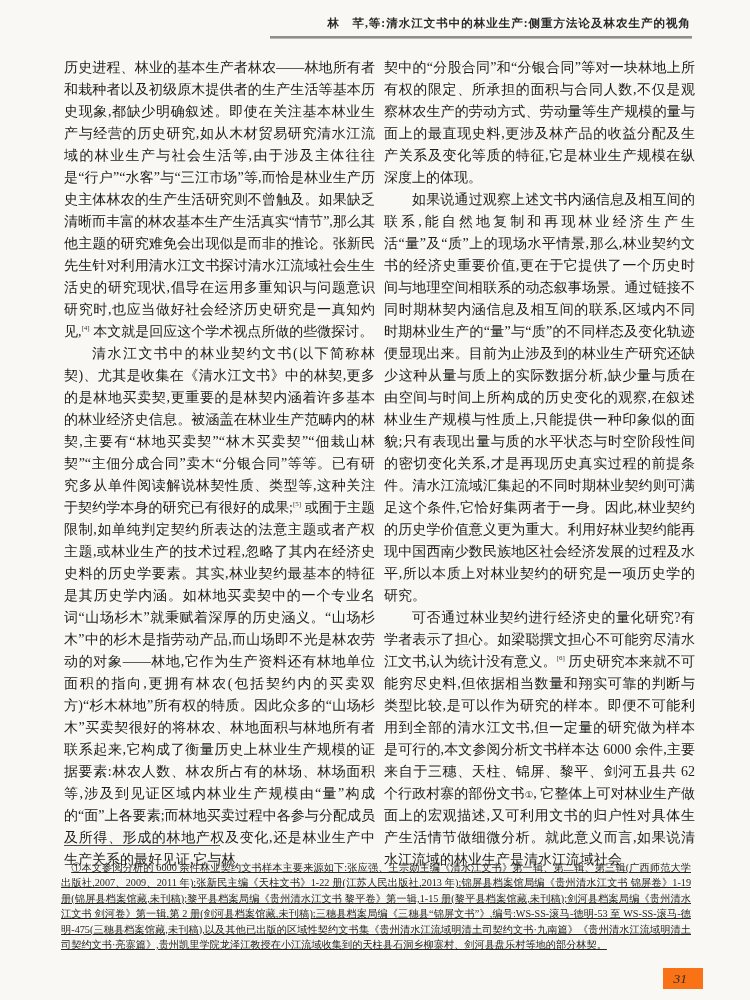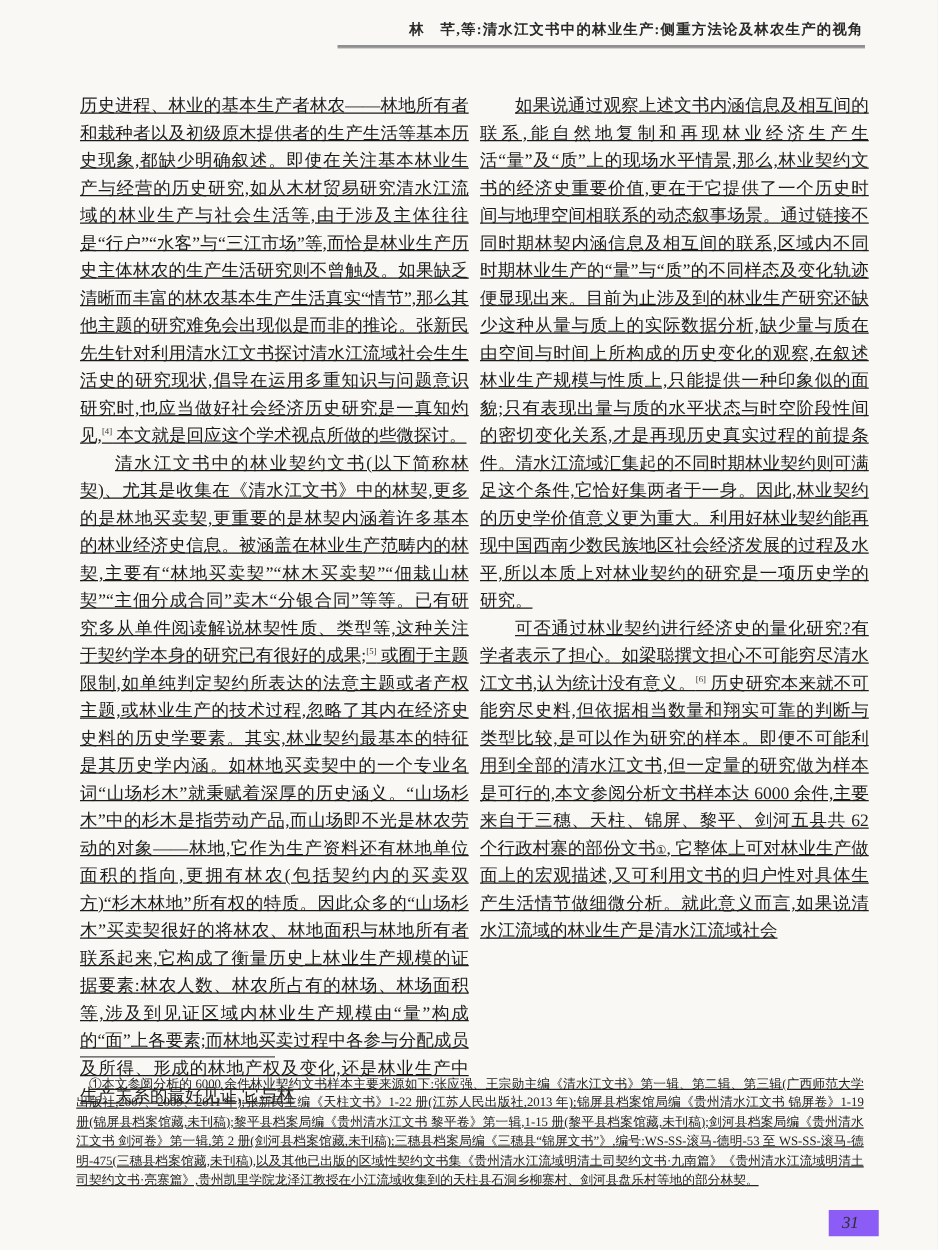--- a/index.html
+++ b/index.html
@@ -13,45 +13,44 @@
   .running-head{
     position:absolute;top:16px;left:0;right:59px;
     text-align:right;font-size:11.5px;font-weight:bold;
     letter-spacing:1px;color:#2b2b2b;white-space:nowrap;
   }
   .head-rule{
     position:absolute;top:36px;left:270px;right:58px;height:3px;
     background:linear-gradient(to bottom,#8f8f8f 55%,#cfcecb);
   }
   .col{
-    position:absolute;top:75px;width:311px;
+    position:absolute;top:57px;width:311px;
     font-size:14px;line-height:22px;text-align:justify;
     color:#1c1c1c;
-    text-decoration:underline;
   }
   .col-left{left:64px;}
   .col-right{left:384px;}
   .col p{margin:0;padding:0;}
   .col p.indent{text-indent:2em;}
   sup.cite{font-size:7px;vertical-align:super;line-height:0;color:#333;}
   sup.mark{font-size:9.5px;vertical-align:20%;line-height:0;color:#1c1c1c;}
   .footnote-rule{
     position:absolute;left:64px;top:845px;width:156px;height:1px;
     background:#4c4c4c;
   }
   .footnotes{
     position:absolute;left:61px;top:860px;width:630px;
     font-size:10.2px;line-height:15.4px;text-align:justify;
     text-indent:1em;color:#242424;text-decoration:underline;
   }
   .pageno-wrap{
     position:absolute;right:47px;bottom:11px;
   }
   .pageno-band{
-    display:inline-block;background:#8b5cf6;
+    display:inline-block;background:#f97316;
     padding:1px 16px 2px 11px;
   }
   .pageno{
     font-style:italic;font-size:13.5px;color:#2f2f2f;
     font-family:"Liberation Serif","DejaVu Serif",serif;
   }
 </style>
 </head>
 <body>
 
@@ -60,20 +59,21 @@
   <div class="running-head">林　芊,等:清水江文书中的林业生产:侧重方法论及林农生产的视角</div>
 
   <div class="head-rule"></div>
 
   <div class="col col-left" id="col-left">
       <p>历史进程、林业的基本生产者林农——林地所有者和栽种者以及初级原木提供者的生产生活等基本历史现象,都缺少明确叙述。即使在关注基本林业生产与经营的历史研究,如从木材贸易研究清水江流域的林业生产与社会生活等,由于涉及主体往往是“行户”“水客”与“三江市场”等,而恰是林业生产历史主体林农的生产生活研究则不曾触及。如果缺乏清晰而丰富的林农基本生产生活真实“情节”,那么其他主题的研究难免会出现似是而非的推论。张新民先生针对利用清水江文书探讨清水江流域社会生生活史的研究现状,倡导在运用多重知识与问题意识研究时,也应当做好社会经济历史研究是一真知灼见,<sup class="cite">[4]</sup> 本文就是回应这个学术视点所做的些微探讨。</p>
       <p class="indent">清水江文书中的林业契约文书(以下简称林契)、尤其是收集在《清水江文书》中的林契,更多的是林地买卖契,更重要的是林契内涵着许多基本的林业经济史信息。被涵盖在林业生产范畴内的林契,主要有“林地买卖契”“林木买卖契”“佃栽山林契”“主佃分成合同”卖木“分银合同”等等。已有研究多从单件阅读解说林契性质、类型等,这种关注于契约学本身的研究已有很好的成果;<sup class="cite">[5]</sup> 或囿于主题限制,如单纯判定契约所表达的法意主题或者产权主题,或林业生产的技术过程,忽略了其内在经济史史料的历史学要素。其实,林业契约最基本的特征是其历史学内涵。如林地买卖契中的一个专业名词“山场杉木”就秉赋着深厚的历史涵义。“山场杉木”中的杉木是指劳动产品,而山场即不光是林农劳动的对象——林地,它作为生产资料还有林地单位面积的指向,更拥有林农(包括契约内的买卖双方)“杉木林地”所有权的特质。因此众多的“山场杉木”买卖契很好的将林农、林地面积与林地所有者联系起来,它构成了衡量历史上林业生产规模的证据要素:林农人数、林农所占有的林场、林场面积等,涉及到见证区域内林业生产规模由“量”构成的“面”上各要素;而林地买卖过程中各参与分配成员及所得、形成的林地产权及变化,还是林业生产中生产关系的最好见证,它与林</p>
     </div>
 
   <div class="col col-right" id="col-right">
+      <p>契中的“分股合同”和“分银合同”等对一块林地上所有权的限定、所承担的面积与合同人数,不仅是观察林农生产的劳动方式、劳动量等生产规模的量与面上的最直现史料,更涉及林产品的收益分配及生产关系及变化等质的特征,它是林业生产规模在纵深度上的体现。</p>
       <p class="indent">如果说通过观察上述文书内涵信息及相互间的联系,能自然地复制和再现林业经济生产生活“量”及“质”上的现场水平情景,那么,林业契约文书的经济史重要价值,更在于它提供了一个历史时间与地理空间相联系的动态叙事场景。通过链接不同时期林契内涵信息及相互间的联系,区域内不同时期林业生产的“量”与“质”的不同样态及变化轨迹便显现出来。目前为止涉及到的林业生产研究还缺少这种从量与质上的实际数据分析,缺少量与质在由空间与时间上所构成的历史变化的观察,在叙述林业生产规模与性质上,只能提供一种印象似的面貌;只有表现出量与质的水平状态与时空阶段性间的密切变化关系,才是再现历史真实过程的前提条件。清水江流域汇集起的不同时期林业契约则可满足这个条件,它恰好集两者于一身。因此,林业契约的历史学价值意义更为重大。利用好林业契约能再现中国西南少数民族地区社会经济发展的过程及水平,所以本质上对林业契约的研究是一项历史学的研究。</p>
       <p class="indent">可否通过林业契约进行经济史的量化研究?有学者表示了担心。如梁聪撰文担心不可能穷尽清水江文书,认为统计没有意义。<sup class="cite">[6]</sup> 历史研究本来就不可能穷尽史料,但依据相当数量和翔实可靠的判断与类型比较,是可以作为研究的样本。即便不可能利用到全部的清水江文书,但一定量的研究做为样本是可行的,本文参阅分析文书样本达 6000 余件,主要来自于三穗、天柱、锦屏、黎平、剑河五县共 62 个行政村寨的部份文书<sup class="mark">①</sup>, 它整体上可对林业生产做面上的宏观描述,又可利用文书的归户性对具体生产生活情节做细微分析。就此意义而言,如果说清水江流域的林业生产是清水江流域社会</p>
     </div>
 
   <div class="footnote-rule"></div>
 
   <div class="footnotes">①本文参阅分析的 6000 余件林业契约文书样本主要来源如下:张应强、王宗勋主编《清水江文书》第一辑、第二辑、第三辑(广西师范大学出版社,2007、2009、2011 年);张新民主编《天柱文书》1-22 册(江苏人民出版社,2013 年);锦屏县档案馆局编《贵州清水江文书 锦屏卷》1-19 册(锦屏县档案馆藏,未刊稿);黎平县档案局编《贵州清水江文书 黎平卷》第一辑,1-15 册(黎平县档案馆藏,未刊稿);剑河县档案局编《贵州清水江文书 剑河卷》第一辑,第 2 册(剑河县档案馆藏,未刊稿);三穗县档案局编《三穗县“锦屏文书”》,编号:WS-SS-滚马-德明-53 至 WS-SS-滚马-德明-475(三穗县档案馆藏,未刊稿),以及其他已出版的区域性契约文书集《贵州清水江流域明清土司契约文书·九南篇》《贵州清水江流域明清土司契约文书·亮寨篇》,贵州凯里学院龙泽江教授在小江流域收集到的天柱县石洞乡柳寨村、剑河县盘乐村等地的部分林契。</div>
 
   <div class="pageno-wrap">
     <span class="pageno-band"><span class="pageno">31</span></span>

